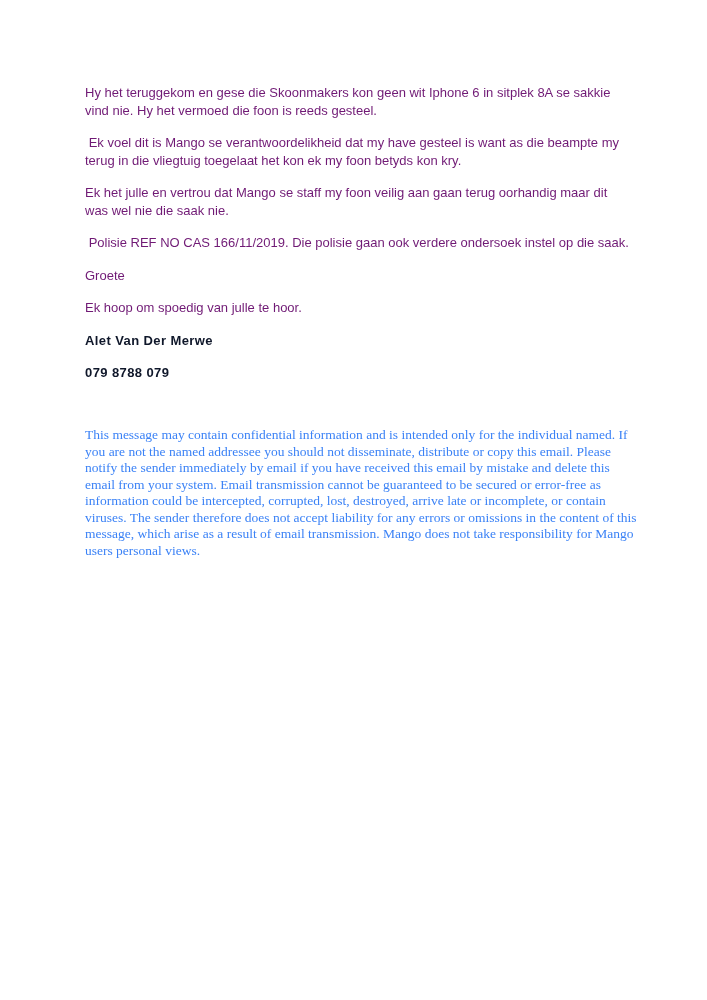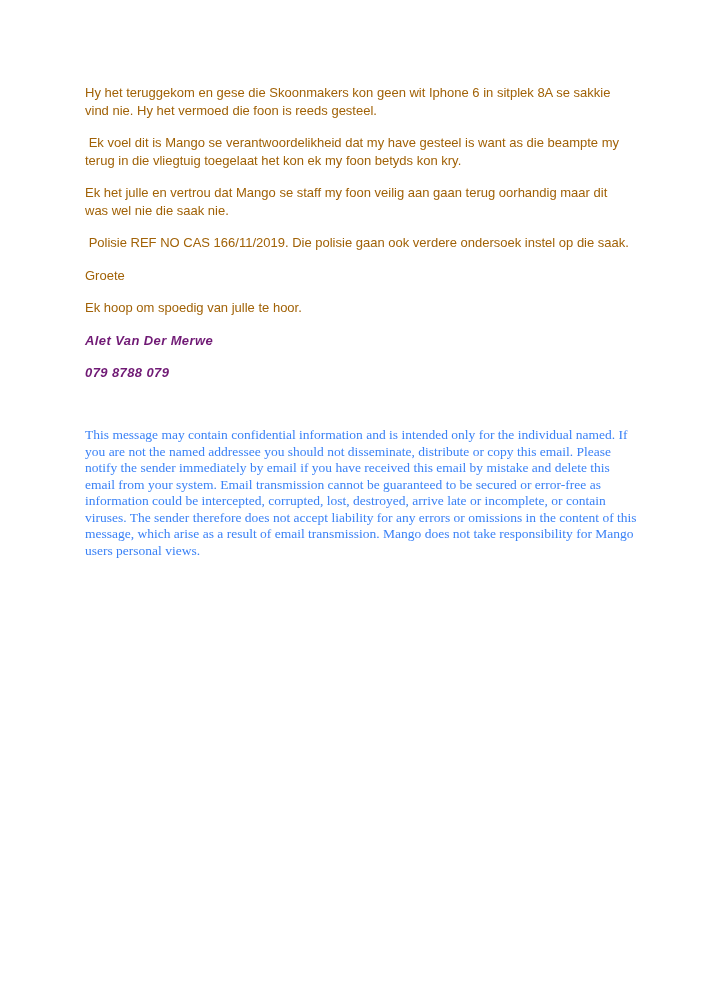--- a/index.html
+++ b/index.html
@@ -17,31 +17,30 @@
     width: 707px;
     height: 1000px;
     background: #ffffff;
     box-sizing: border-box;
     padding: 84px 77px 0 85px;
   }
   .letter-body p {
     font-family: "Liberation Sans", "DejaVu Sans", sans-serif;
     font-size: 13px;
     line-height: 17.5px;
-    color: #a16207;
+    color: #701a75;
     margin: 0 0 15px 0;
     width: 545px;
     white-space: pre-wrap;
   }
   .letter-body p.sig {
     font-weight: bold;
     letter-spacing: 0.4px;
-    color: #701a75;
+    color: #0f172a;
     margin-bottom: 14.5px;
-    font-style: italic;
   }
   .disclaimer {
     font-family: "Liberation Serif", "DejaVu Serif", serif;
     font-size: 13.5px;
     line-height: 16.5px;
     color: #3b82f6;
     width: 557px;
     margin-top: 46px;
     white-space: normal;
   }

